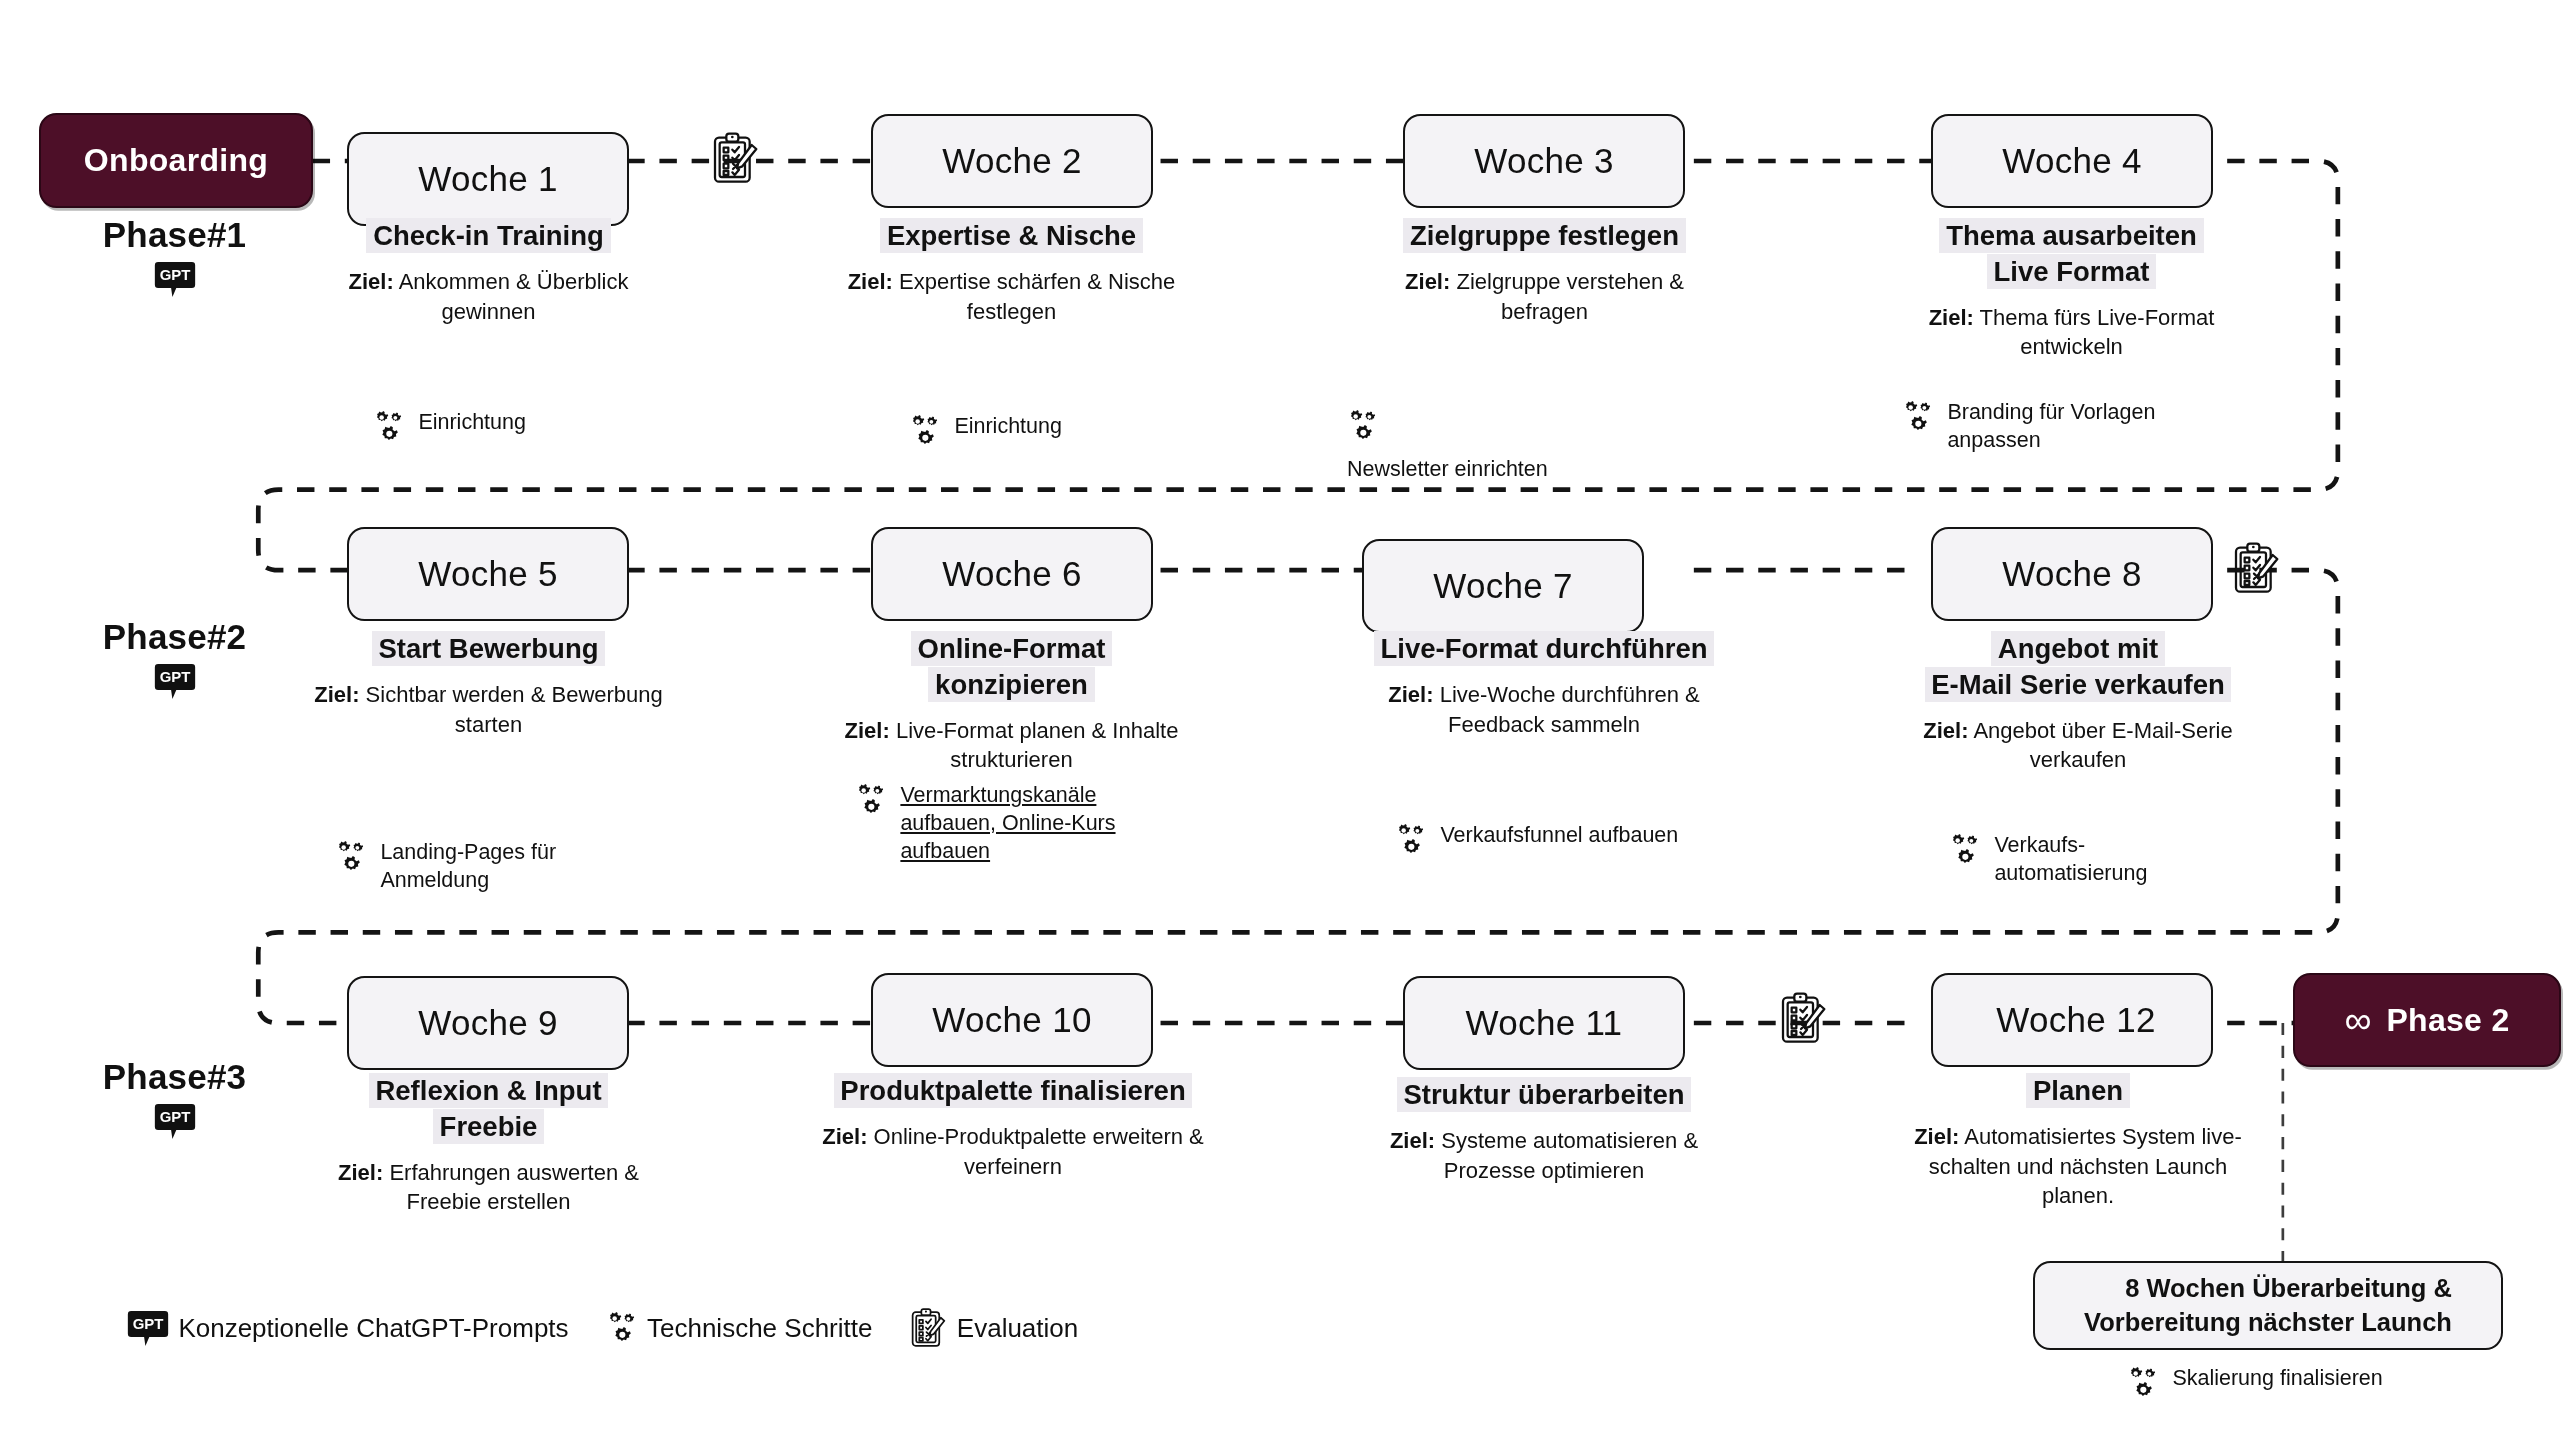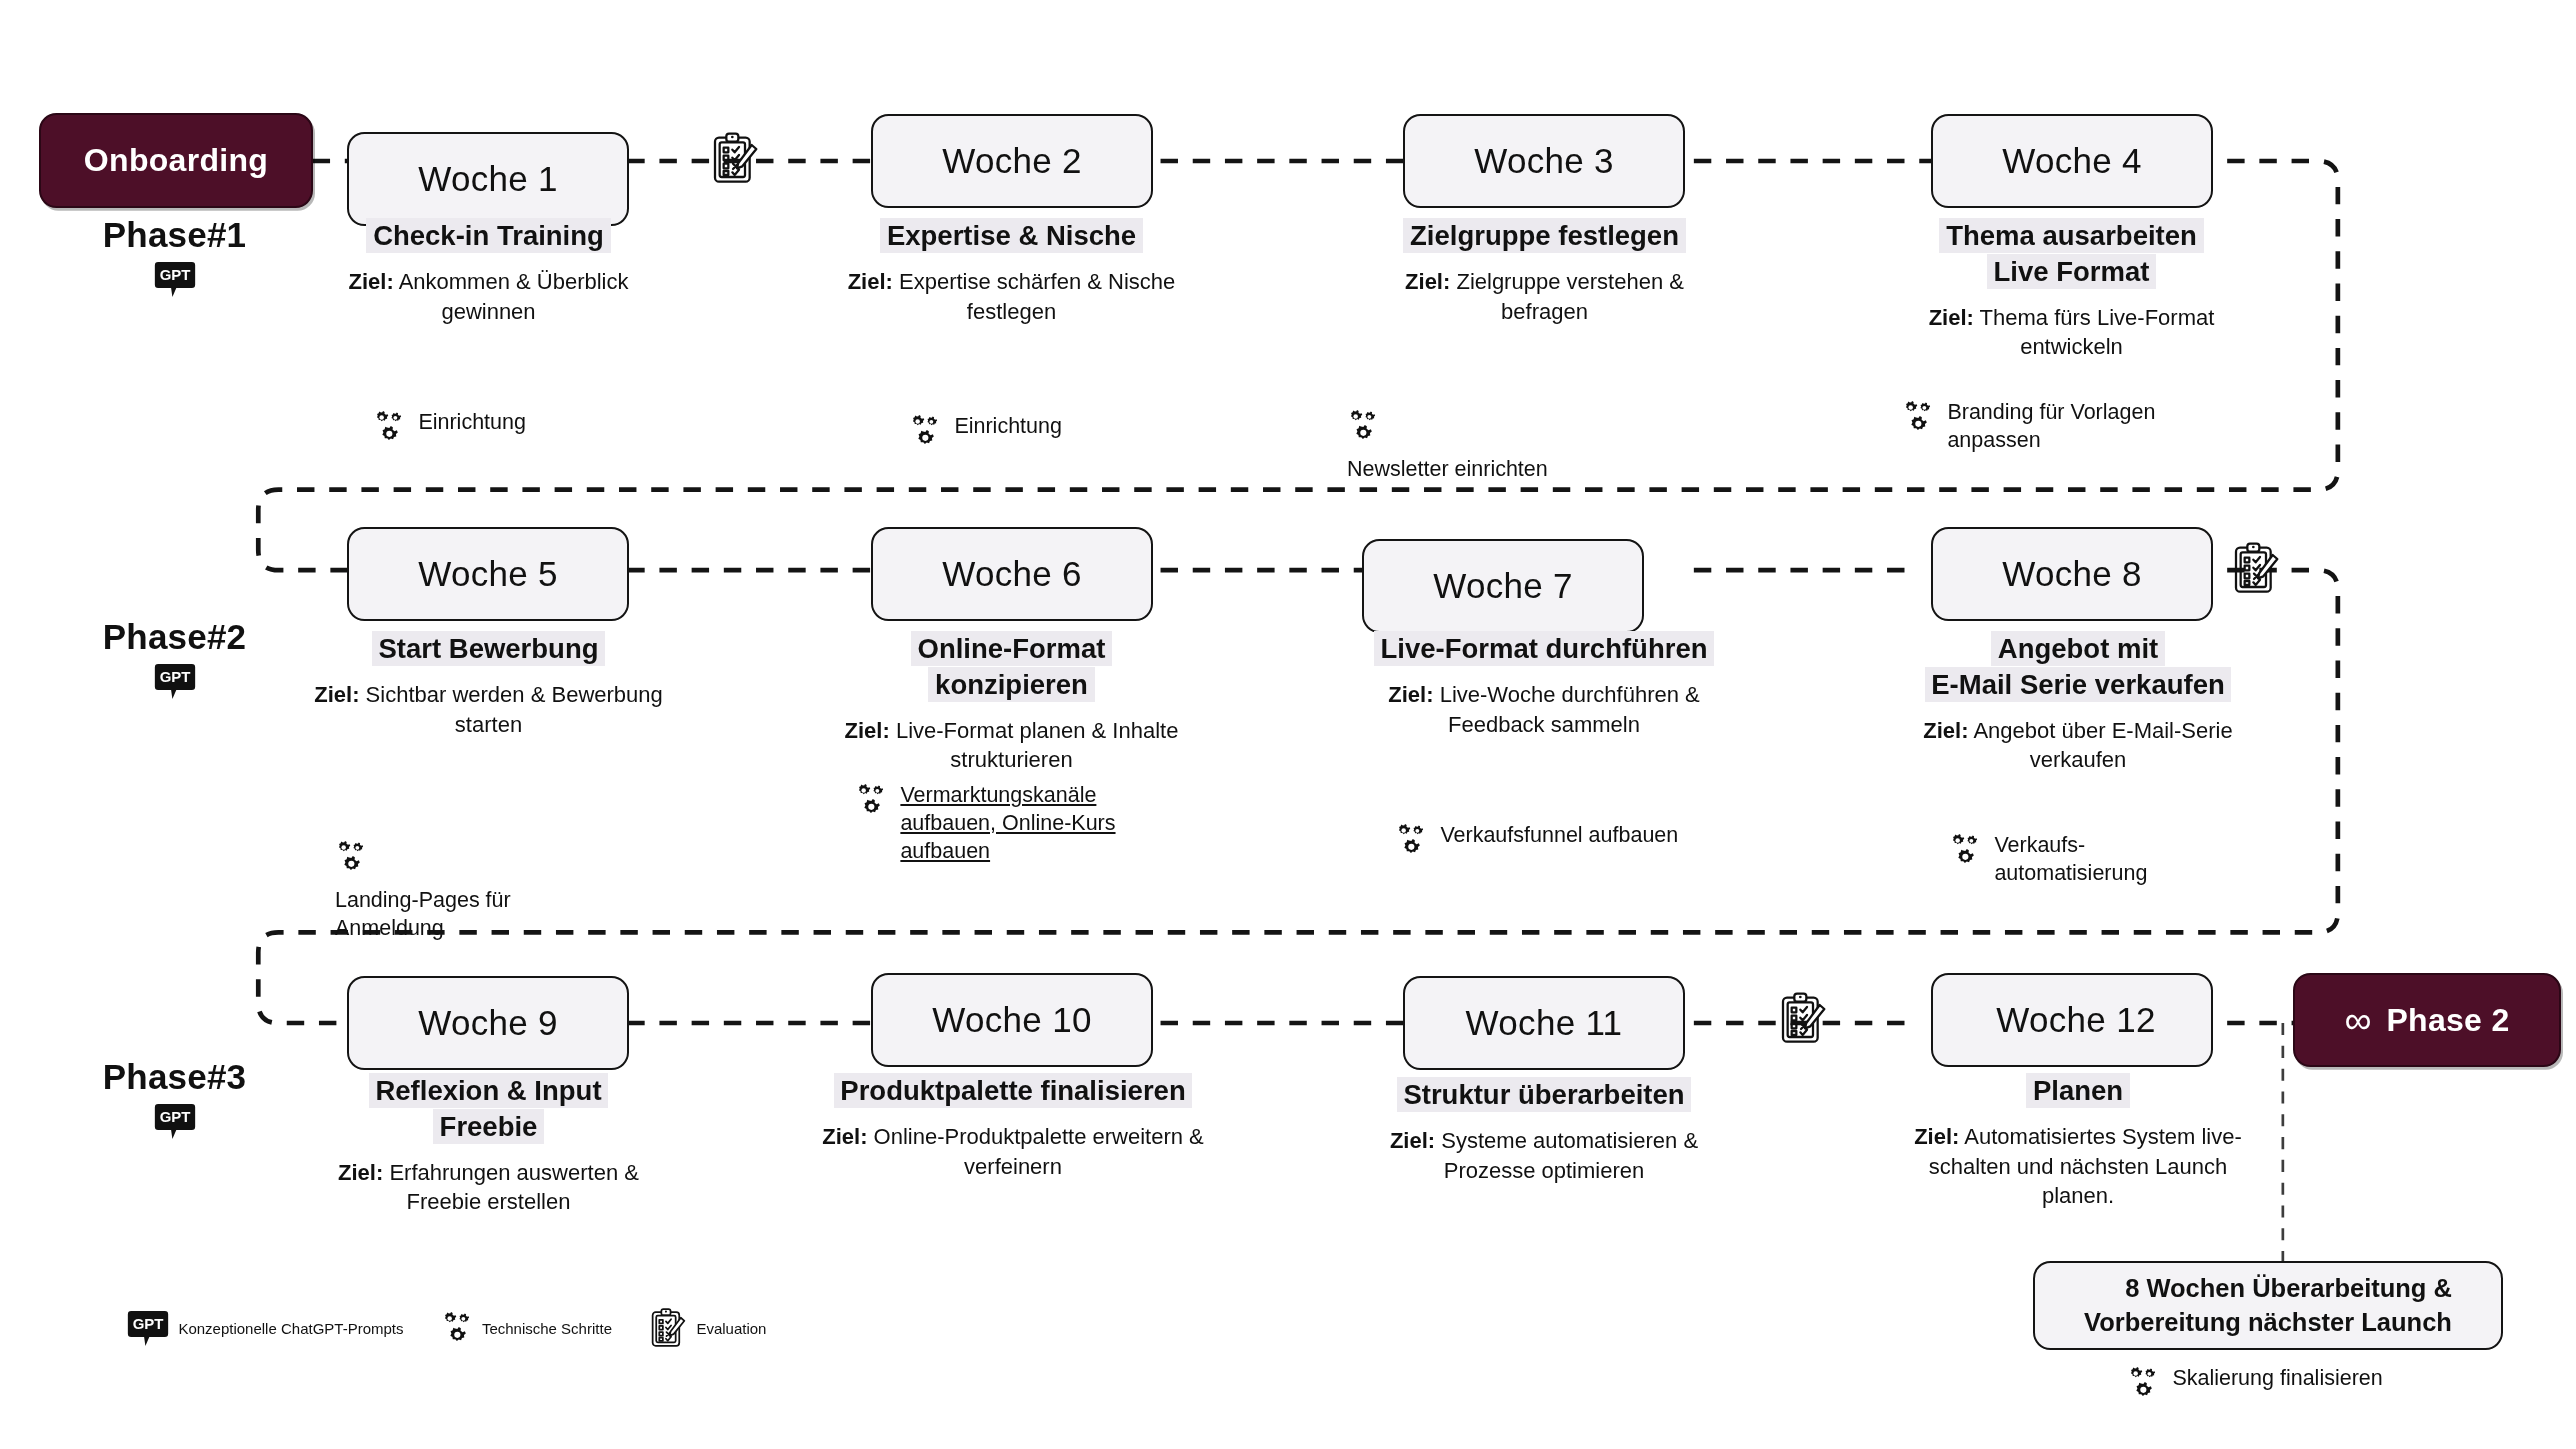--- a/index.html
+++ b/index.html
@@ -44,21 +44,21 @@
   .phase{position:absolute;z-index:3;text-align:center;}
   .phase .pl{font-size:35px;font-weight:bold;letter-spacing:0.2px;color:#111;}
   .gpt{display:block;margin:5.4px auto 0;width:42px;height:39px;}
 
   
   .clip{position:absolute;z-index:4;width:50px;height:56px;}
 
   
   #legend{position:absolute;z-index:3;display:flex;align-items:center;}
   .lg{display:flex;align-items:center;gap:9.4px;}
-  .lg .ltxt{font-size:15px;color:#111;}
+  .lg .ltxt{font-size:26px;color:#111;}
 
   
   .endbox{position:absolute;z-index:3;box-sizing:border-box;background:#f4f3f6;
           border:2px solid #141414;border-radius:17.4px;display:flex;align-items:center;
           justify-content:center;text-align:right;}
   .endbox .etxt{font-size:25.5px;font-weight:bold;line-height:1.32;color:#111;}
 </style>
 </head>
 <body>
 
@@ -204,21 +204,21 @@
     <span class="ntxt">Branding für Vorlagen anpassen</span>
   </div>
 
   <div class="week" style="left:347px;top:527px;width:282px;height:94px;">
     <span class="wlabel">Woche 5</span>
     </div>
   <div class="col" style="left:314px;top:631px;width:349px;">
     <div class="titlewrap"><span class="title">Start Bewerbung</span></div>
     <div class="goal"><b>Ziel:</b> <span>Sichtbar werden &amp; Bewerbung starten</span></div>
   </div>
-  <div class="note" style="left:335px;top:839px;width:282px;flex-direction:column;">
+  <div class="note" style="left:335px;top:839px;width:282px;">
     <svg class="gears" viewBox="0 0 48 52">
       <g fill="#111">
           <path d="M11 3 l2.6 .6 1.6-2.2 2.3 1.3 -.3 2.7 2.2 1.6 2.5-1 1 2.4 -2 1.8 .4 2.7 -2.6 .5 -1 2.5 -2.5-1 -2.1 1.7 -1.8-2 -2.7 .1 -.4-2.6 -2.3-1.4 1.2-2.4 -1-2.5 2.4-1.2 .7-2.6z"></path>
           <circle cx="13" cy="11" r="3.4" fill="#fff"></circle>
       <path d="M32 5 l2.2 .5 1.4-1.9 2 1.1 -.3 2.3 1.9 1.4 2.1-.8 .9 2 -1.7 1.6 .3 2.3 -2.2 .4 -.9 2.1 -2.1-.8 -1.8 1.4 -1.5-1.7 -2.3 .1 -.3-2.2 -2-1.2 1-2 -.9-2.2 2.1-1 .6-2.2z"></path>
           <circle cx="33.5" cy="11.5" r="2.9" fill="#fff"></circle>
       <path d="M21 26 l3.5 .8 2.2-3 3.1 1.8 -.4 3.7 3 2.2 3.4-1.3 1.4 3.3 -2.8 2.4 .5 3.7 -3.5 .7 -1.3 3.4 -3.4-1.3 -2.9 2.3 -2.4-2.7 -3.7 .2 -.6-3.6 -3.1-1.8 1.6-3.3 -1.3-3.4 3.2-1.6 .9-3.5z"></path>
           <circle cx="24.5" cy="35.5" r="4.6" fill="#fff"></circle>
         </g>
     </svg>

